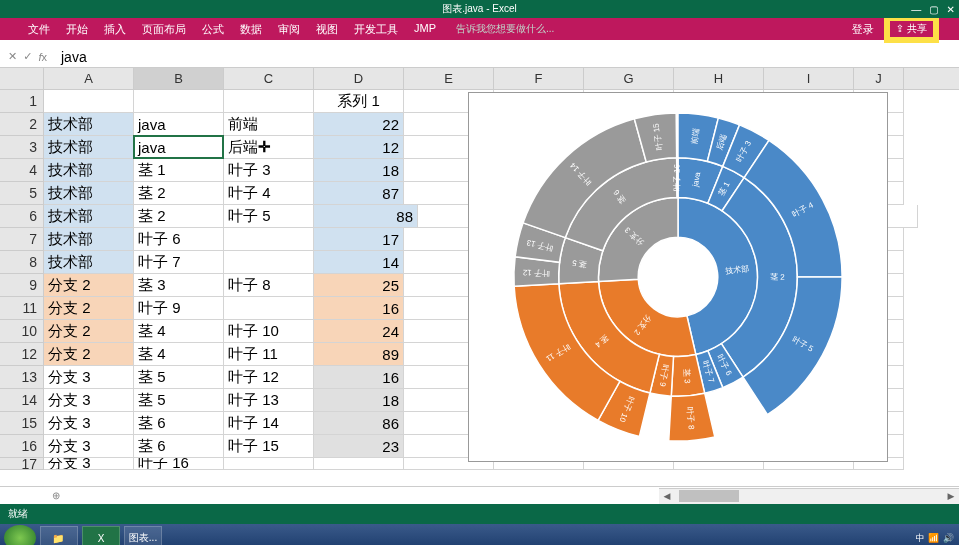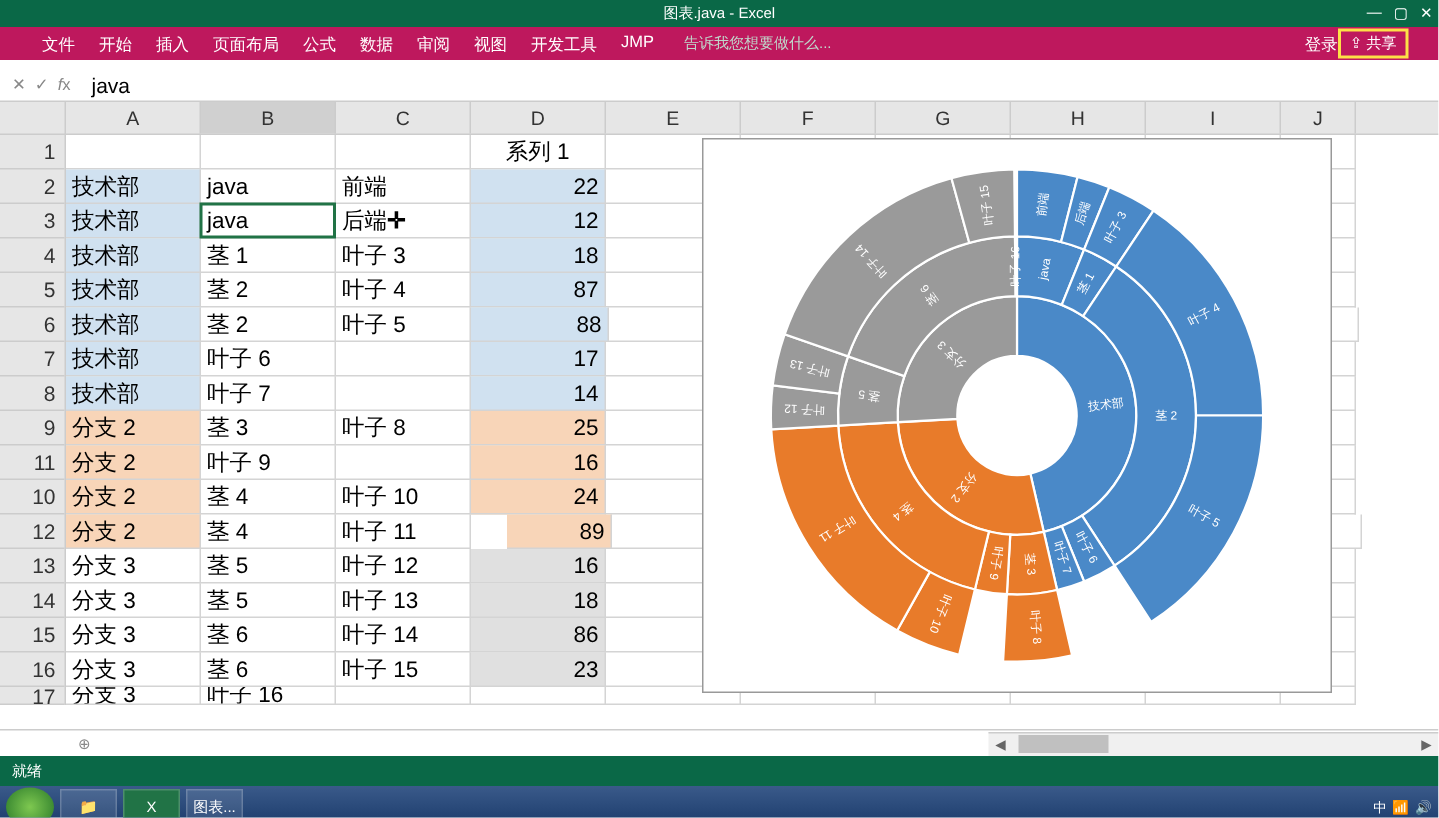--- a/index.html
+++ b/index.html
@@ -4,22 +4,22 @@
 <style>
 *{box-sizing:border-box;margin:0;padding:0;font-family:"Microsoft YaHei",Arial,sans-serif}
 body{background:#fff;width:959px;height:545px;overflow:hidden;position:relative;font-size:12px}
 .titlebar{height:18px;background:#0a6847;color:#fff;display:flex;align-items:center;justify-content:center;position:relative;font-size:10px}
 .titlebar .wincontrols{position:absolute;right:4px;display:flex;gap:8px}
 .titlebar .wincontrols span{cursor:pointer}
 .ribbon-tabs{height:22px;background:#be185d;color:#fff;display:flex;align-items:center;padding:0 20px;font-size:11px}
 .ribbon-tabs .tab{padding:0 8px;cursor:pointer;height:100%;display:flex;align-items:center}
 .ribbon-tabs .spacer{flex:1}
 .ribbon-tabs .tell{color:#c0d8cc;font-size:10px}
-.ribbon-tabs .right{display:flex;align-items:center}
-.ribbon-tabs .share{border:2px solid #fde047;padding:1px 6px;font-size:10px}
+.ribbon-tabs .right{display:flex;gap:10px;align-items:center}
+.ribbon-tabs .share{border:6px solid #fde047;padding:1px 6px;font-size:10px}
 .namebox-row{height:22px;border-bottom:1px solid #ccc;display:flex;align-items:center;background:#fff;margin-top:6px}
 .namebox{width:140px;height:20px;border:1px solid #ccc;display:flex;align-items:center;padding:0 6px;font-size:13px;justify-content:space-between;margin-left:4px}
 .namebox .dd{font-size:9px;color:#888}
 .fx-icons{display:flex;align-items:center;gap:6px;padding:0 8px;color:#888;font-size:11px}
 .formula-bar{flex:1;padding:0 6px;font-size:14px}
 .grid-area{position:relative;height:418px;background:#fff;display:flex}
 .rowhdrs{width:44px;background:#e6e6e6;border-right:1px solid #ccc}
 .colhdrs{height:22px;background:#e6e6e6;border-bottom:1px solid #ccc;display:flex}
 .colhdr{border-right:1px solid #ccc;display:flex;align-items:center;justify-content:center;font-size:13px;color:#333}
 .colhdr.sel{background:#d0d0d0}
@@ -190,21 +190,21 @@
           <div class="cell" style="width: 90px;"></div>
           <div class="cell" style="width: 90px;"></div>
           <div class="cell" style="width: 90px;"></div>
           <div class="cell" style="width: 90px;"></div>
           <div class="cell" style="width: 50px;"></div>
         </div>
         <div class="row">
           <div class="cell fill-blue" style="width: 90px;">技术部</div>
           <div class="cell" style="width: 90px;">茎 2</div>
           <div class="cell" style="width: 90px;">叶子 5</div>
-          <div class="cell num fill-blue" style="width: 92px;">88</div>
+          <div class="cell num fill-blue" style="width: 104px;">88</div>
           <div class="cell" style="width: 90px;"></div>
           <div class="cell" style="width: 90px;"></div>
           <div class="cell" style="width: 90px;"></div>
           <div class="cell" style="width: 90px;"></div>
           <div class="cell" style="width: 90px;"></div>
           <div class="cell" style="width: 50px;"></div>
         </div>
         <div class="row">
           <div class="cell fill-blue" style="width: 90px;">技术部</div>
           <div class="cell" style="width: 90px;">叶子 6</div>
@@ -262,21 +262,21 @@
           <div class="cell" style="width: 90px;"></div>
           <div class="cell" style="width: 90px;"></div>
           <div class="cell" style="width: 90px;"></div>
           <div class="cell" style="width: 90px;"></div>
           <div class="cell" style="width: 50px;"></div>
         </div>
         <div class="row">
           <div class="cell fill-orange" style="width: 90px;">分支 2</div>
           <div class="cell" style="width: 90px;">茎 4</div>
           <div class="cell" style="width: 90px;">叶子 11</div>
-          <div class="cell num fill-orange" style="width: 70px; margin-left: 24px;">89</div>
+          <div class="cell num fill-orange" style="width: 90px;">89</div>
           <div class="cell" style="width: 90px;"></div>
           <div class="cell" style="width: 90px;"></div>
           <div class="cell" style="width: 90px;"></div>
           <div class="cell" style="width: 90px;"></div>
           <div class="cell" style="width: 90px;"></div>
           <div class="cell" style="width: 50px;"></div>
         </div>
         <div class="row">
           <div class="cell" style="width: 90px;">分支 3</div>
           <div class="cell" style="width: 90px;">茎 5</div>

